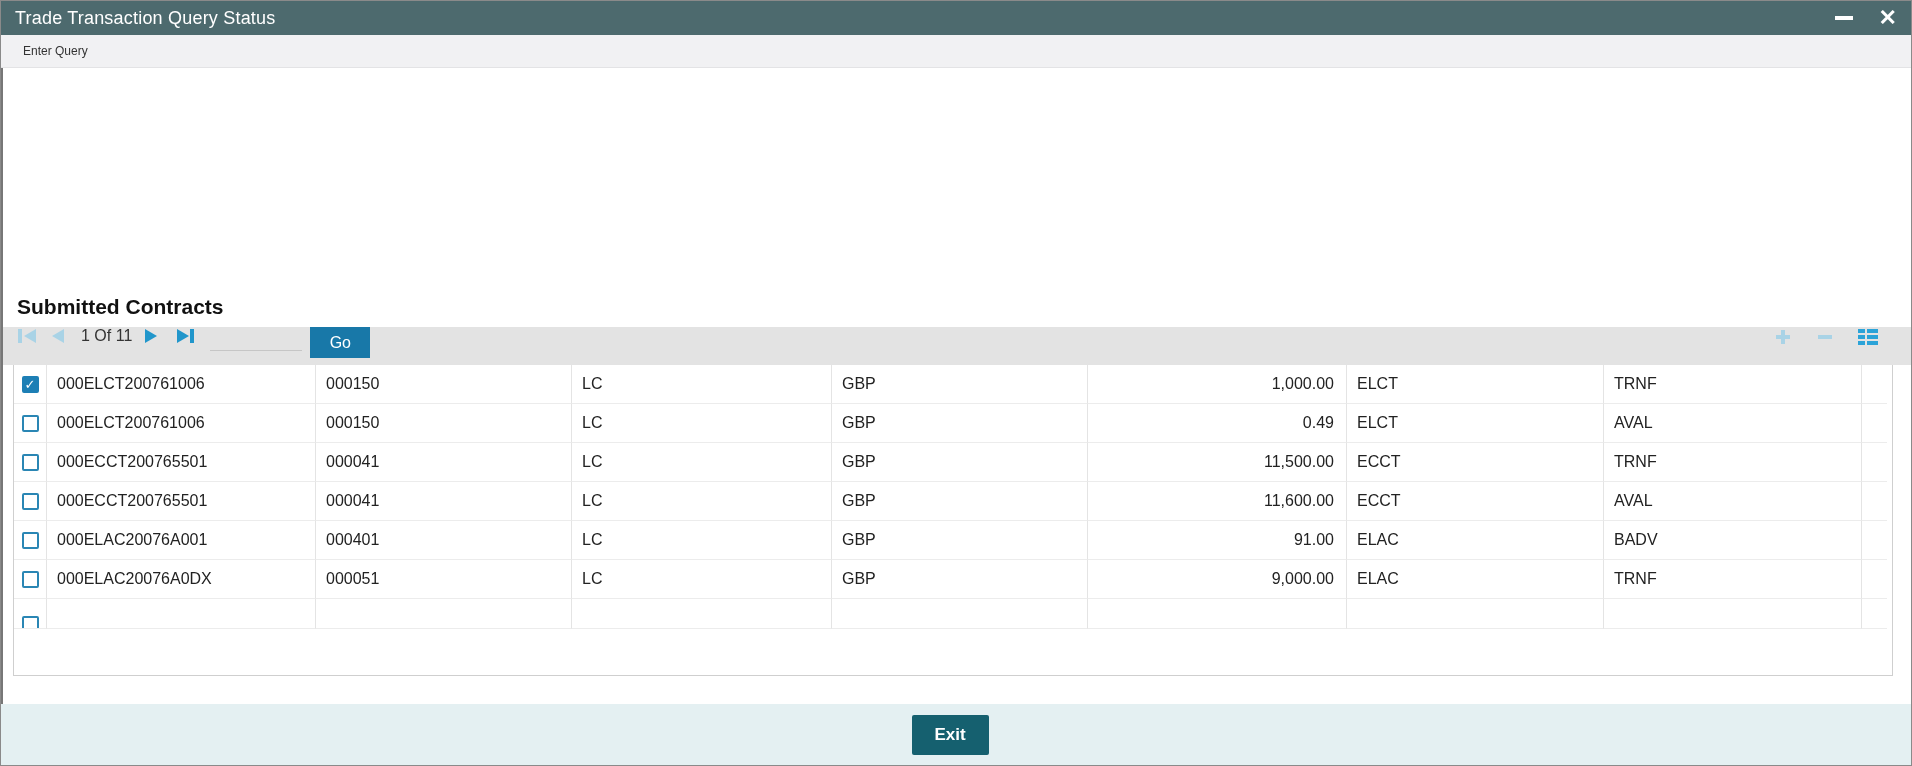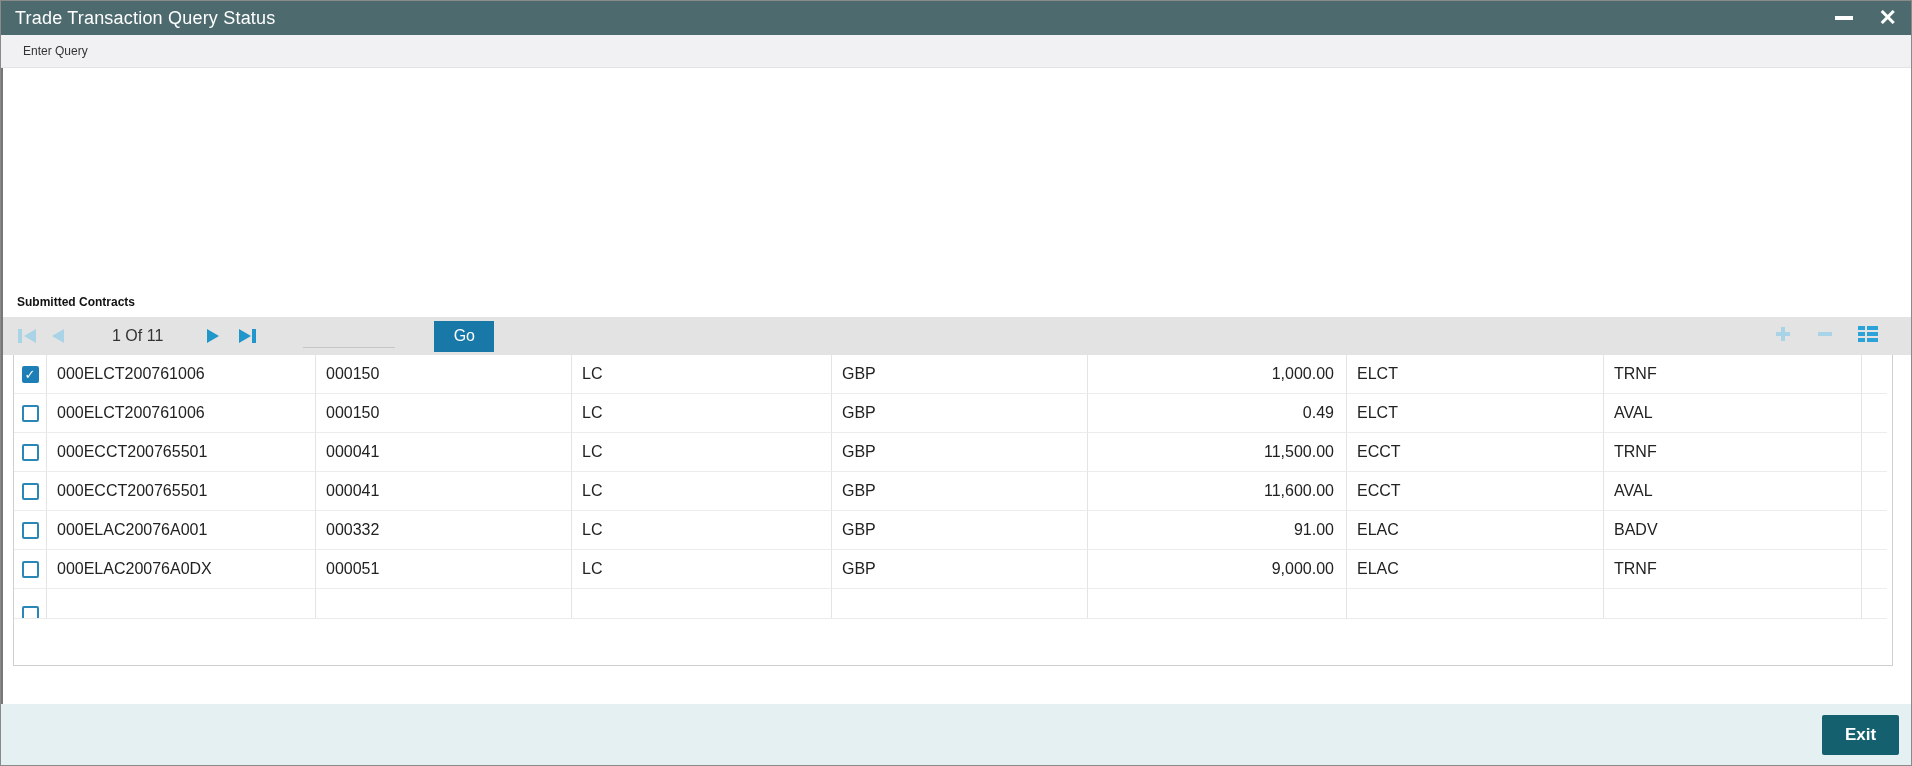--- a/index.html
+++ b/index.html
@@ -36,31 +36,30 @@
     font-size:12px; color:#333;
   }
 
   
   .query-area { flex:0 0 225px; background:#ffffff; border-left:2px solid #777; }
 
   .content { border-left:2px solid #777; flex:1 1 auto; display:flex; flex-direction:column; }
 
   
   .section-title {
-    font-size:12px; font-weight:bold; color:#111;
+    font-size:21px; font-weight:bold; color:#111;
     padding:2px 0 8px 14px;
   }
 
   
   .toolbar {
     height:38px; flex:0 0 38px;
     background:#e3e3e3;
-    display:flex; align-items:center;
+    display:flex; align-items:flex-start;
     padding:0 14px 0 14px;
-    gap:31px;
   }
   .nav-icons { display:flex; align-items:center; gap:10px; }
   .nav-icon { width:22px; height:18px; cursor:pointer; display:inline-flex; }
   .page-text { font-size:16px; color:#333; margin:0 10px; white-space:nowrap; }
   .page-input {
     width:92px; height:24px; margin-left:14px;
     background:transparent;
     border:none; border-bottom:1px solid #c6c6c6;
     font-size:15px; color:#333; outline:none;
   }
@@ -121,21 +120,21 @@
     font-size:13px; line-height:1; color:#fff;
     cursor:pointer; flex:0 0 auto;
   }
   .cbox.checked { background:#1d7fb5; border-color:#1d7fb5; }
 
   
   .footer-gap { flex:1 1 auto; background:#fff; border-left:2px solid #777; }
   .footer {
     height:61px; flex:0 0 61px;
     background:#e4f0f2;
-    display:flex; align-items:center; justify-content:flex-end;
+    display:flex; align-items:center; justify-content:center;
     padding-right:12px;
   }
   .exit-btn {
     width:77px; height:40px;
     background:#15606f; color:#fff;
     font-size:17px; font-weight:bold;
     border:none; border-radius:2px;
     cursor:pointer;
   }
 </style>
@@ -270,21 +269,21 @@
           <div class="cell amount-cell">11,600.00</div>
           <div class="cell">ECCT</div>
           <div class="cell">AVAL</div>
           <div class="cell"></div>
         </div>
         <div class="trow">
           <div class="cell cb-cell">
             <span class="cbox"></span>
           </div>
           <div class="cell">000ELAC20076A001</div>
-          <div class="cell">000332</div>
+          <div class="cell">000401</div>
           <div class="cell">LC</div>
           <div class="cell">GBP</div>
           <div class="cell amount-cell">91.00</div>
           <div class="cell">ELAC</div>
           <div class="cell">BADV</div>
           <div class="cell"></div>
         </div>
         <div class="trow">
           <div class="cell cb-cell">
             <span class="cbox"></span>

